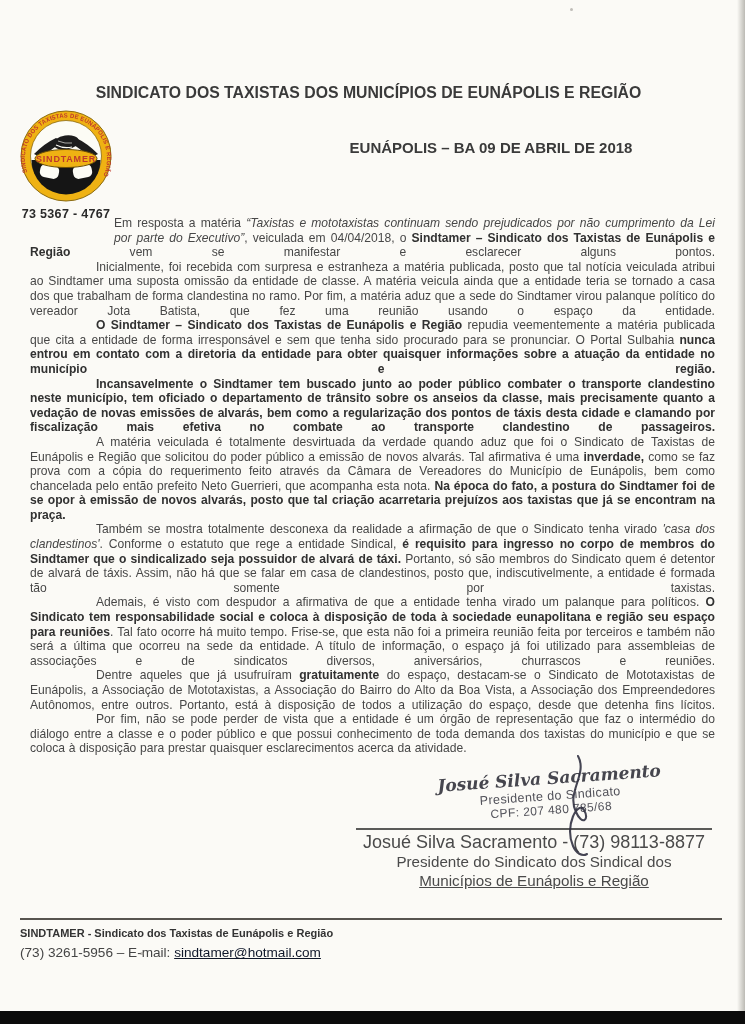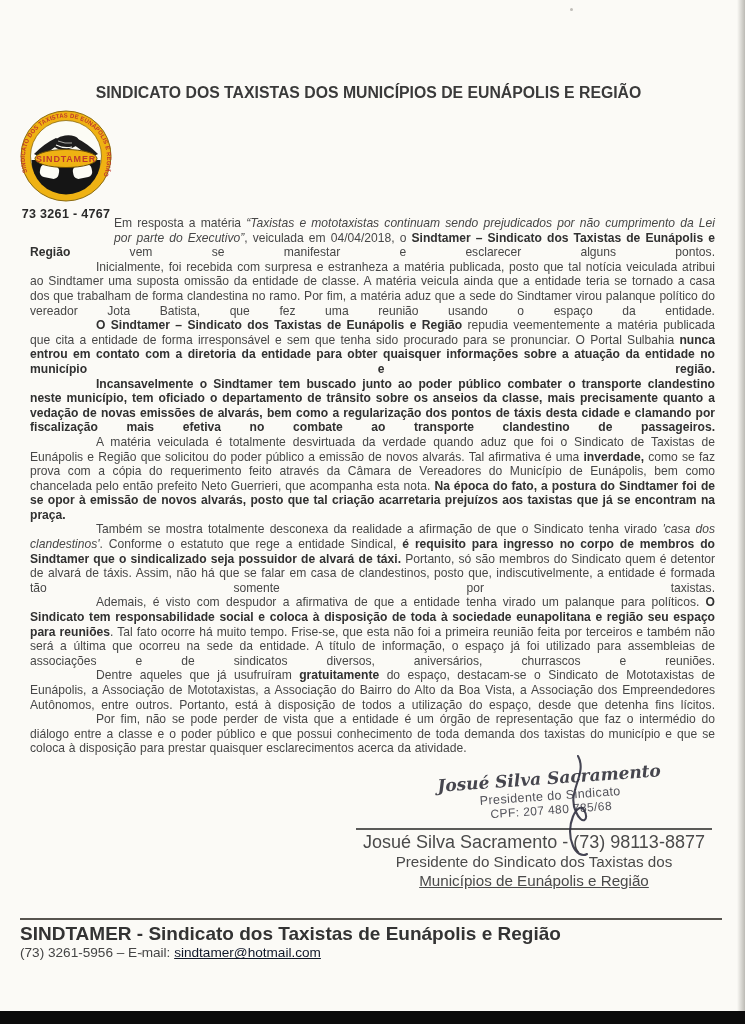--- a/index.html
+++ b/index.html
@@ -49,37 +49,38 @@
   .typed-sig { margin-left:323px; width:362px; padding-top:62px; text-align:center; color:#4a4a4a; }
   .sig-rule { border-top:2px solid #5a5a58; width:356px; margin:0 auto 2px auto; }
   .typed-name { font-size:18px; line-height:20px; }
   .typed-role { font-size:15.2px; line-height:19px; }
   .typed-role.u { text-decoration:underline; }
   
   .footer {
     margin-left:-10px; margin-top:2px; width:702px;
     border-top:2px solid #57544f; padding-top:4px;
   }
-  .footer-org { font-size:19px; font-weight:bold; color:#333; line-height:19.5px; }
+  .footer-org { font-size:11px; font-weight:bold; color:#333; line-height:19.5px; }
   .footer-line { font-size:13.6px; color:#454545; line-height:19.5px; }
   .email-link { color:#0f172a; text-decoration:underline; cursor:pointer; }
   
   .scan-bar { position:absolute; left:0; right:0; bottom:0; height:13px; background:#0b0b0b; }
   .edge-shadow {
     position:absolute; top:0; right:0; bottom:0; width:8px;
     background:linear-gradient(to right, rgba(110,108,100,0), rgba(110,108,100,0.45));
   }
   .speck { position:absolute; background:#8f8d86; border-radius:50%; opacity:0.55; }
 </style>
 </head>
 <body>
 
 <div id="page">
 
   <div class="doc-title">SINDICATO DOS TAXISTAS DOS MUNICÍPIOS DE EUNÁPOLIS E REGIÃO</div>
+  <div class="date-line">EUNÁPOLIS – BA 09 DE ABRIL DE 2018</div>
 
   <div class="logo-wrap">
     <svg width="106" height="92" viewBox="0 0 106 92">
       <circle cx="53" cy="46" r="45" fill="#EFB213" stroke="#8a6a10" stroke-width="1"></circle>
       <circle cx="53" cy="46" r="35.5" fill="#fcfcf5" stroke="#8a6a10" stroke-width="0.8"></circle>
       <defs>
         <path id="ringArc" d="M 15,64 A 41,41 0 1 1 91,64" fill="none"></path>
       </defs>
       <text font-size="6.2" font-weight="bold" fill="#c0392b" letter-spacing="0.2">
         <textPath href="#ringArc" startOffset="2" textLength="160" lengthAdjust="spacingAndGlyphs">SINDICATO DOS TAXISTAS DE EUNÁPOLIS E REGIÃO</textPath>
@@ -92,21 +93,21 @@
         <path d="M45,31 q7,3 14,2" stroke="#fcfcf5" stroke-width="0.8" fill="none" opacity="0.8"></path>
       </g>
       <g>
         <path d="M18.5,50 A34.5,34.5 0 0 0 87.5,50 Z" fill="#151515"></path>
         <rect x="27" y="55" width="19" height="13" rx="5" fill="#fcfcf5" transform="rotate(12 36.5 61.5)"></rect>
         <rect x="60" y="55" width="19" height="13" rx="5" fill="#fcfcf5" transform="rotate(-12 69.5 61.5)"></rect>
       </g>
       <ellipse cx="53" cy="48.5" rx="31" ry="9" fill="#EFB213" stroke="#6d4f05" stroke-width="1"></ellipse>
       <text x="53" y="51.8" text-anchor="middle" font-size="9" font-weight="bold" fill="#c0392b" letter-spacing="0.8">SINDTAMER</text>
     </svg>
-    <div class="logo-phone">73 3261 - 4767</div>
+    <div class="logo-phone">73 5367 - 4767</div>
   </div>
 
   <div class="content">
 
     <div>
         <p class="para jlast wrap"><span class="indent-spacer"></span><span class="seg-n">Em resposta a matéria </span><span class="seg-i">“Taxistas e mototaxistas continuam sendo prejudicados por não cumprimento da Lei por parte do Executivo”</span><span class="seg-n">, veiculada em 04/04/2018, o </span><span class="seg-b">Sindtamer – Sindicato dos Taxistas de Eunápolis e Região</span><span class="seg-n"> vem se manifestar e esclarecer alguns pontos.</span></p>
         <p class="para jlast"><span class="seg-n">Inicialmente, foi recebida com surpresa e estranheza a matéria publicada, posto que tal notícia veiculada atribui ao Sindtamer uma suposta omissão da entidade de classe. A matéria veicula ainda que a entidade teria se tornado a casa dos que trabalham de forma clandestina no ramo. Por fim, a matéria aduz que a sede do Sindtamer virou palanque político do vereador Jota Batista, que fez uma reunião usando o espaço da entidade.</span></p>
         <p class="para jlast"><span class="seg-b">O Sindtamer – Sindicato dos Taxistas de Eunápolis e Região</span><span class="seg-n"> repudia veementemente a matéria publicada que cita a entidade de forma irresponsável e sem que tenha sido procurado para se pronunciar. O Portal Sulbahia </span><span class="seg-b">nunca entrou em contato com a diretoria da entidade para obter quaisquer informações sobre a atuação da entidade no município e região.</span></p>
         <p class="para jlast"><span class="seg-b">Incansavelmente o Sindtamer tem buscado junto ao poder público combater o transporte clandestino neste município, tem oficiado o departamento de trânsito sobre os anseios da classe, mais precisamente quanto a vedação de novas emissões de alvarás, bem como a regularização dos pontos de táxis desta cidade e clamando por fiscalização mais efetiva no combate ao transporte clandestino de passageiros.</span></p>
         <p class="para jlast"><span class="seg-n">A matéria veiculada é totalmente desvirtuada da verdade quando aduz que foi o Sindicato de Taxistas de Eunápolis e Região que solicitou do poder público a emissão de novos alvarás. Tal afirmativa é uma </span><span class="seg-b">inverdade,</span><span class="seg-n"> como se faz prova com a cópia do requerimento feito através da Câmara de Vereadores do Município de Eunápolis, bem como chancelada pelo então prefeito Neto Guerrieri, que acompanha esta nota. </span><span class="seg-b">Na época do fato, a postura do Sindtamer foi de se opor à emissão de novos alvarás, posto que tal criação acarretaria prejuízos aos taxistas que já se encontram na praça.</span></p>
@@ -121,21 +122,21 @@
         <div class="stamp-name">Josué Silva Sacramento</div>
         <div class="stamp-role">Presidente do Sindicato</div>
         <div class="stamp-cpf">CPF: 207 480 785/68</div>
       </div>
       <svg class="flourish" width="44" height="108" viewBox="0 0 44 108">
         <path d="M20,2 C30,20 8,38 18,58 C24,72 32,66 26,56 C20,46 6,72 15,92 C18,99 24,103 29,100" fill="none" stroke="#2b2b3c" stroke-width="2.1" opacity="0.88" stroke-linecap="round"></path>
       </svg>
       <div class="typed-sig">
         <div class="sig-rule"></div>
         <div class="typed-name">Josué Silva Sacramento - (73) 98113-8877</div>
-        <div class="typed-role">Presidente do Sindicato dos Taxistas dos</div>
+        <div class="typed-role">Presidente do Sindicato dos Sindical dos</div>
         <div class="typed-role u">Municípios de Eunápolis e Região</div>
       </div>
     </div>
 
     <div class="footer">
       <div class="footer-org">SINDTAMER - Sindicato dos Taxistas de Eunápolis e Região</div>
       <div class="footer-line">
         <span>(73) 3261-5956 – E-mail: </span><a class="email-link">sindtamer@hotmail.com</a>
       </div>
     </div>

